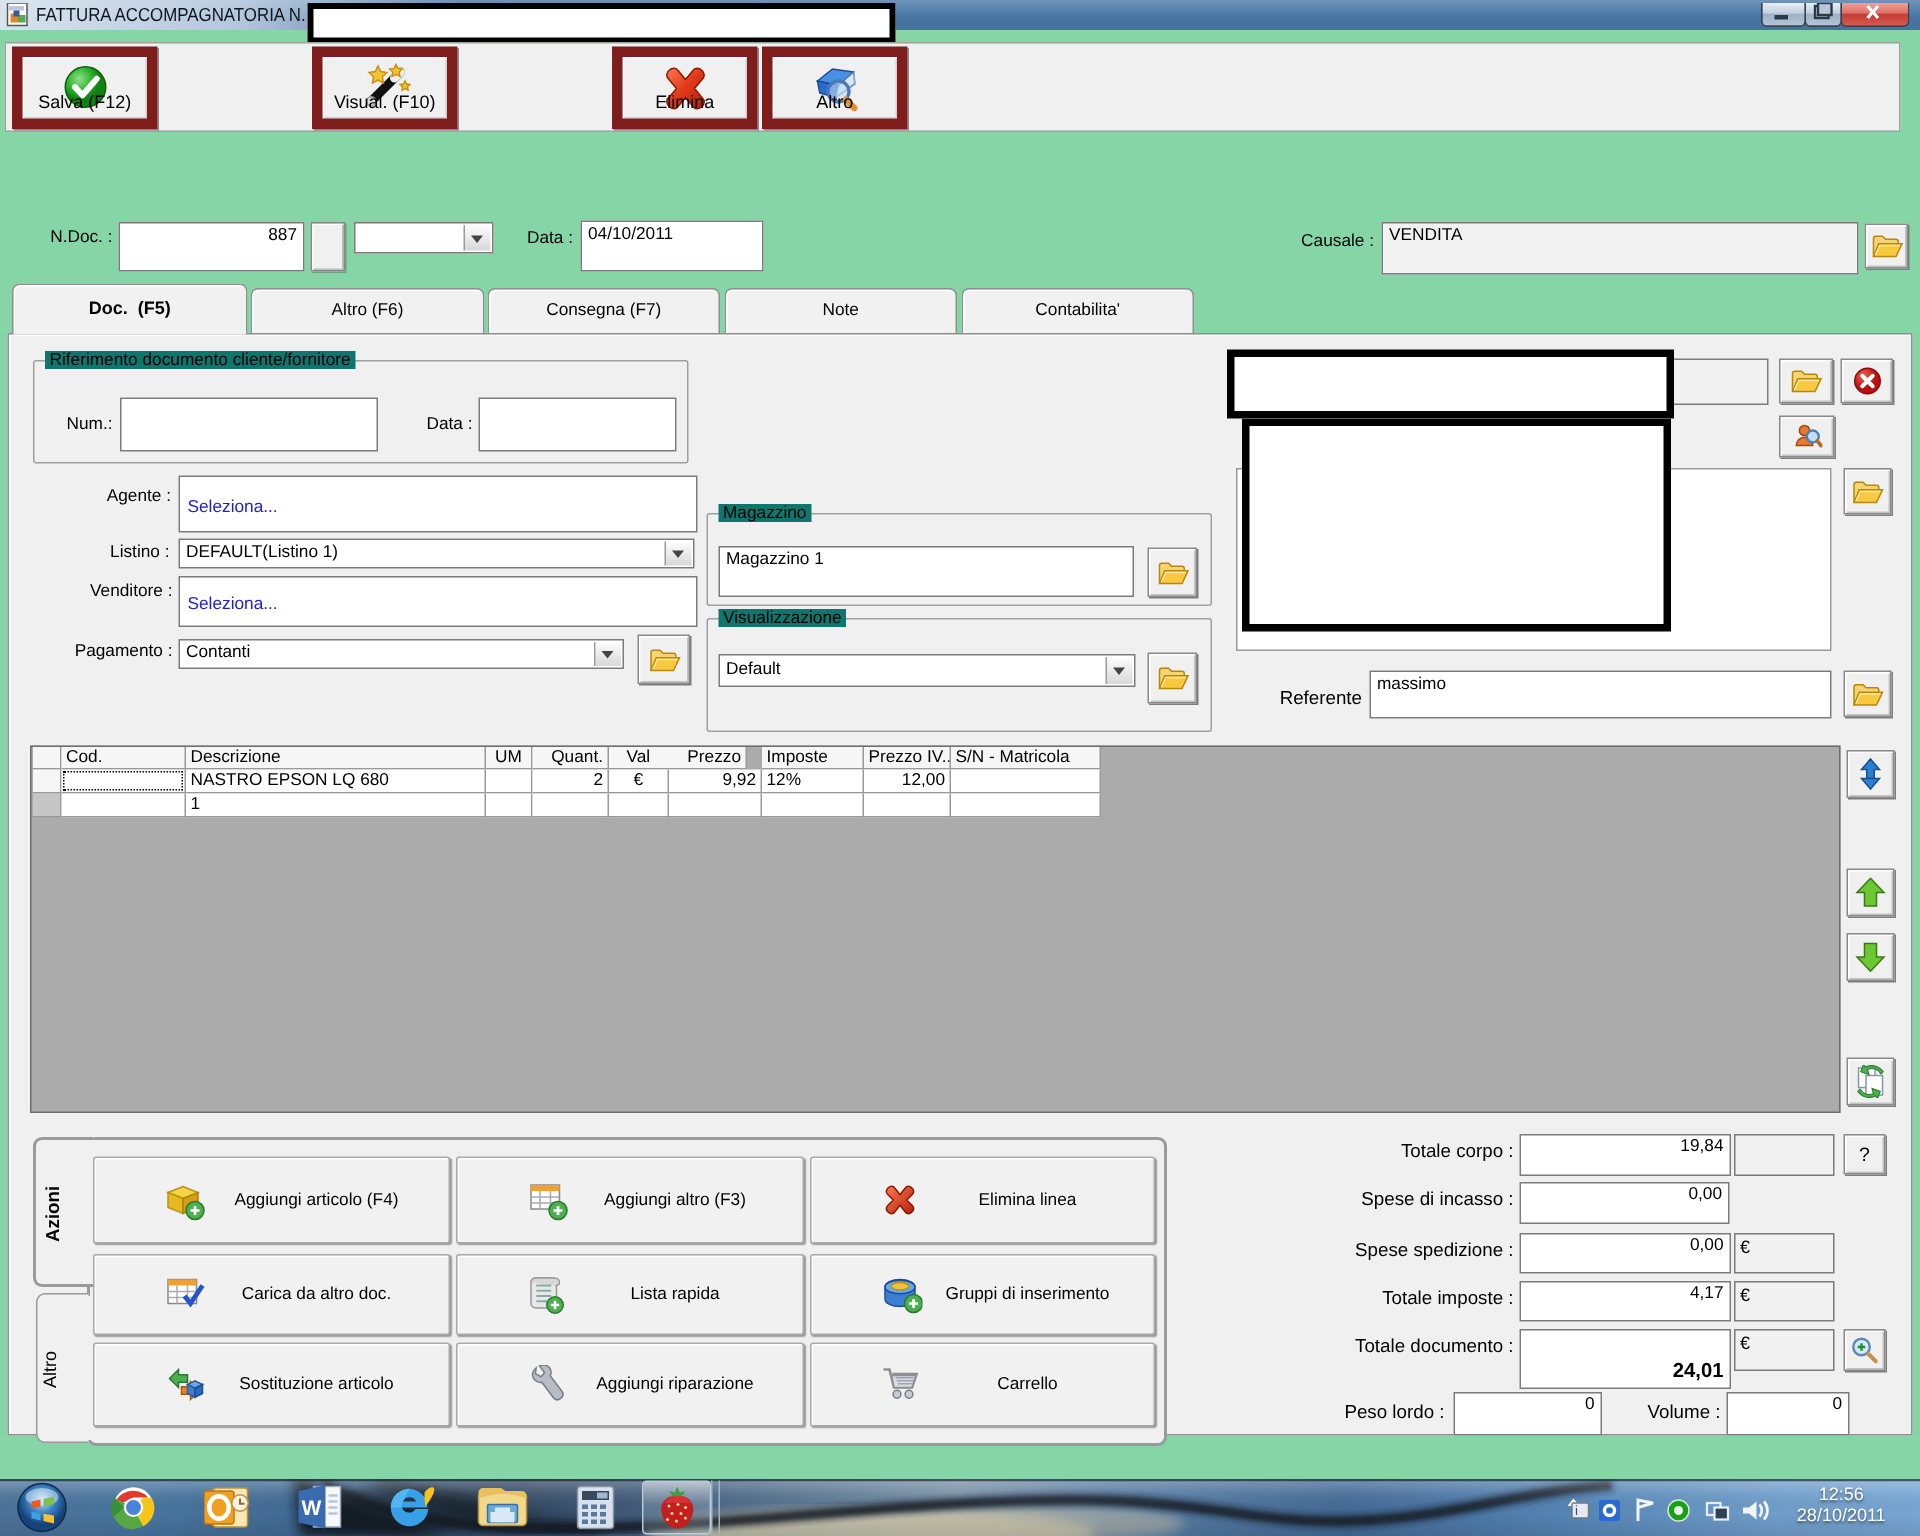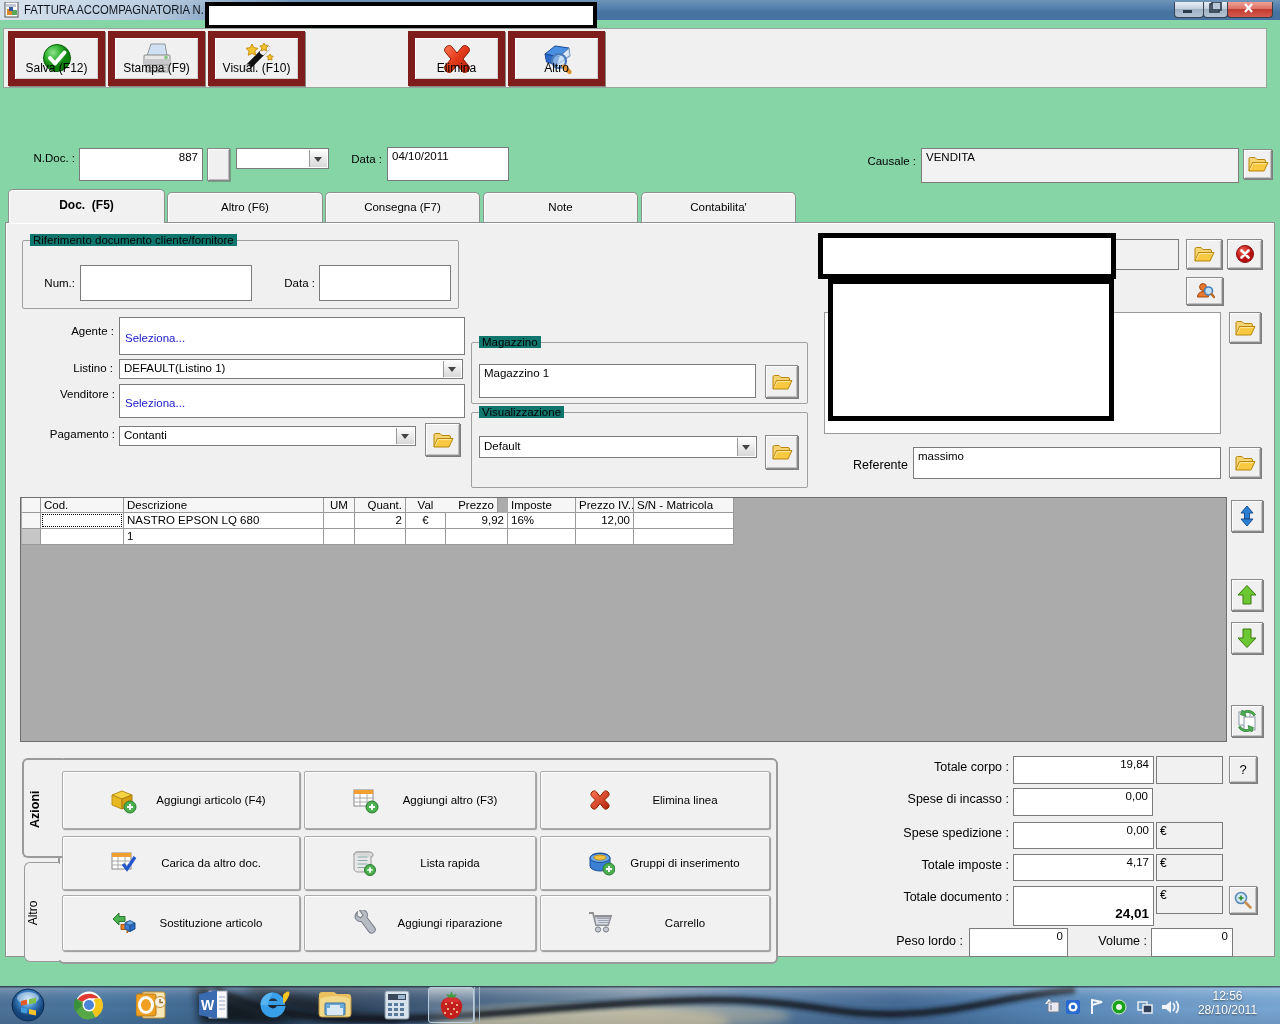--- a/index.html
+++ b/index.html
@@ -86,32 +86,20 @@
           <radialGradient id="grn" cx="35%" cy="30%">
             <stop offset="0" stop-color="#8fe08f"></stop>
             <stop offset="55%" stop-color="#35b835"></stop>
             <stop offset="100%" stop-color="#108210"></stop>
           </radialGradient>
         </defs>
         <circle cx="17" cy="16" r="13.5" fill="url(#grn)" stroke="#0a5f0a"></circle>
         <path d="M10 16 L15 21.5 L24.5 10.5" fill="none" stroke="#fff" stroke-width="4" stroke-linecap="round" stroke-linejoin="round"></path>
       </svg>
 <div class="cap">Salva (F12)</div></div>
-<div class="abs tbtn" style="left:108px;">
-<svg width="36" height="34" viewBox="0 0 36 34">
-        <path d="M8 14 L12 2 L26 2 L28 14 Z" fill="#dce8f4" stroke="#88909a"></path>
-        <path d="M9 13 L13 3 L25 3 L26.5 13Z" fill="#cfe0f2"></path>
-        <rect x="5" y="13" width="26" height="10" rx="1" fill="#e8e8e8" stroke="#888"></rect>
-        <rect x="5" y="17" width="26" height="6" fill="#c8c8cc"></rect>
-        <rect x="7" y="23" width="22" height="7" fill="#dcdcdc" stroke="#999"></rect>
-        <rect x="9" y="25" width="18" height="1.5" fill="#aaa"></rect>
-        <rect x="9" y="28" width="18" height="1.5" fill="#aaa"></rect>
-        <circle cx="27" cy="15.5" r="1.8" fill="#7ec87e"></circle>
-      </svg>
-<div class="cap">Stampa (F9)</div></div>
 <div class="abs tbtn" style="left:208px;">
 <svg width="36" height="34" viewBox="0 0 36 34">
         <path d="M28 6 L10 24" stroke="#111" stroke-width="6" stroke-linecap="round"></path>
         <path d="M28 6 L24 10" stroke="#eee" stroke-width="6" stroke-linecap="round"></path>
         <circle cx="8.5" cy="25.5" r="3" fill="#ddd" stroke="#999"></circle>
         <path d="M13 2 l1.8 3.7 4.1.6 -3 2.9.7 4.1 -3.6-1.9 -3.7 1.9.7-4.1 -3-2.9 4.2-.6z" fill="#f4c430" stroke="#c89010"></path>
         <path d="M25 1 l1.3 2.6 2.9.4 -2.1 2 .5 2.9 -2.6-1.3 -2.6 1.3.5-2.9 -2.1-2 2.9-.4z" fill="#f4c430" stroke="#c89010"></path>
         <path d="M31 12 l1 2 2.2.3 -1.6 1.6.4 2.2 -2-1 -2 1 .4-2.2 -1.6-1.6 2.2-.3z" fill="#f4c430" stroke="#c89010"></path>
       </svg>
 <div class="cap">Visual. (F10)</div></div>
@@ -273,21 +261,21 @@
 
 <div class="abs gc gh" style="left:22px;top:513px;width:19px;height:16px;"></div>
 <div class="abs gc" style="left:41px;top:513px;width:83px;height:16px;">
       <span style="position:absolute;inset:1px;border:1px dotted #000;"></span>
     </div>
 <div class="abs gc" style="left:124px;top:513px;width:200px;height:16px;">NASTRO EPSON LQ 680</div>
 <div class="abs gc" style="left:324px;top:513px;width:31px;height:16px;"></div>
 <div class="abs gc" style="left:355px;top:513px;width:51px;height:16px;text-align:right;">2</div>
 <div class="abs gc" style="left:406px;top:513px;width:40px;height:16px;text-align:center;">€</div>
 <div class="abs gc" style="left:446px;top:513px;width:62px;height:16px;text-align:right;">9,92</div>
-<div class="abs gc" style="left:508px;top:513px;width:68px;height:16px;">16%</div>
+<div class="abs gc" style="left:508px;top:513px;width:68px;height:16px;">12%</div>
 <div class="abs gc" style="left:576px;top:513px;width:58px;height:16px;text-align:right;">12,00</div>
 <div class="abs gc" style="left:634px;top:513px;width:100px;height:16px;"></div>
 
 <div class="abs gc" style="left:22px;top:529px;width:19px;height:16px;background:#c6c6c6;"></div>
 <div class="abs gc" style="left:41px;top:529px;width:83px;height:16px;"></div>
 <div class="abs gc" style="left:124px;top:529px;width:200px;height:16px;">1</div>
 <div class="abs gc" style="left:324px;top:529px;width:31px;height:16px;"></div>
 <div class="abs gc" style="left:355px;top:529px;width:51px;height:16px;"></div>
 <div class="abs gc" style="left:406px;top:529px;width:40px;height:16px;"></div>
 <div class="abs gc" style="left:446px;top:529px;width:62px;height:16px;"></div>

